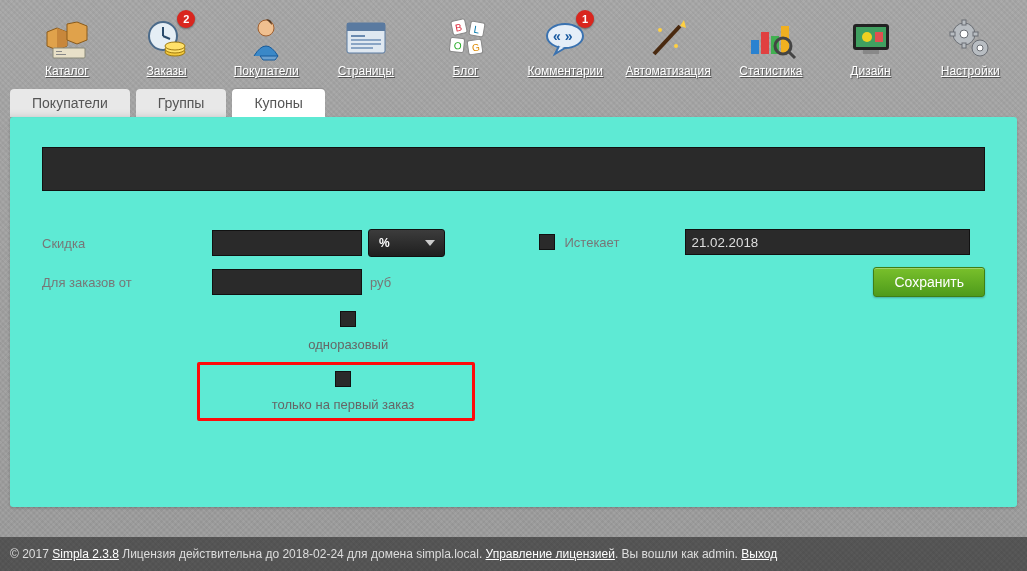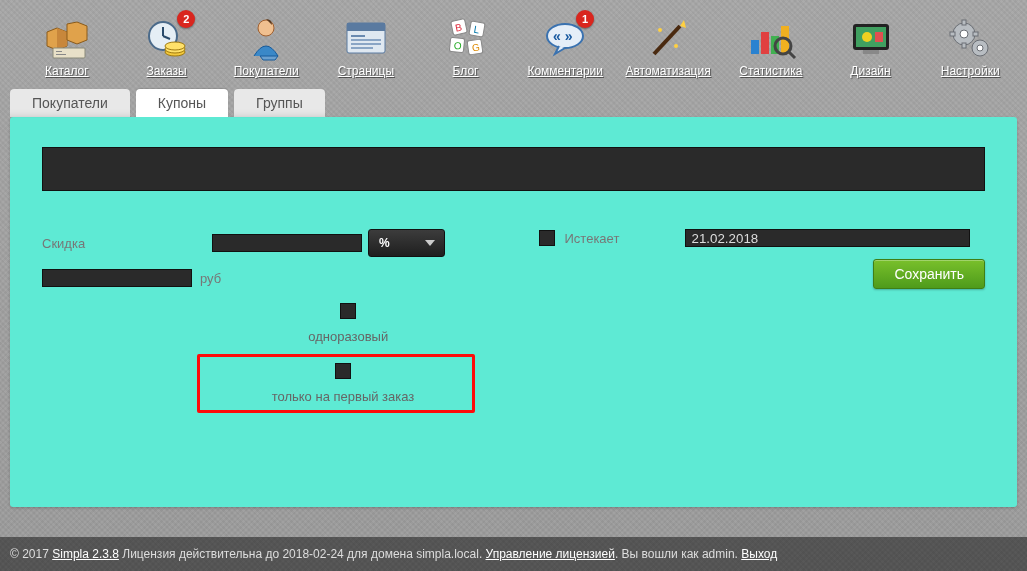--- a/index.html
+++ b/index.html
@@ -119,21 +119,21 @@
     align-items: center;
     margin-bottom: 12px;
   }
   .form-row > .rowlabel {
     width: 170px;
     color: #777;
   }
   .dark-input {
     background: #2a2a2a;
     border: 1px solid #111;
-    height: 18px;
+    height: 26px;
     color: #eee;
     padding: 0 6px;
     box-sizing: border-box;
   }
   .dark-input.sm { width: 150px; }
   .dark-input.date { width: 285px; background:#2a2a2a; color:#ddd; }
 
   .type-select {
     width: 65px;
     height: 26px;
@@ -359,40 +359,41 @@
             <circle cx="36" cy="32" r="3" fill="#fff"></circle>
         </g>
       </svg>
     </span>
     <span class="label">Настройки</span>
   </a>
 </div>
 
 <div class="tabs">
   <div class="tab">Покупатели</div>
+  <div class="tab">Группы</div>
   <div class="tab active">Купоны</div>
-  <div class="tab">Группы</div>
 </div>
 
 <div class="panel">
 
   <input class="code-input" value="" style="">
 
   <div class="columns">
 
     <div class="col">
 
       <div class="form-row">
         <span class="rowlabel">Скидка</span>
         <input class="dark-input sm" value="" style="">
         <span style="width:6px"></span>
         <span class="type-select">%</span>
       </div>
 
       <div class="form-row">
+        <span class="rowlabel">Для заказов от</span>
         <input class="dark-input sm" value="" style="">
         <span class="unit">руб</span>
       </div>
 
       <div class="check-row">
         <span class="dark-check"></span>
         <span>одноразовый</span>
       </div>
 
       <div class="check-row highlight">

